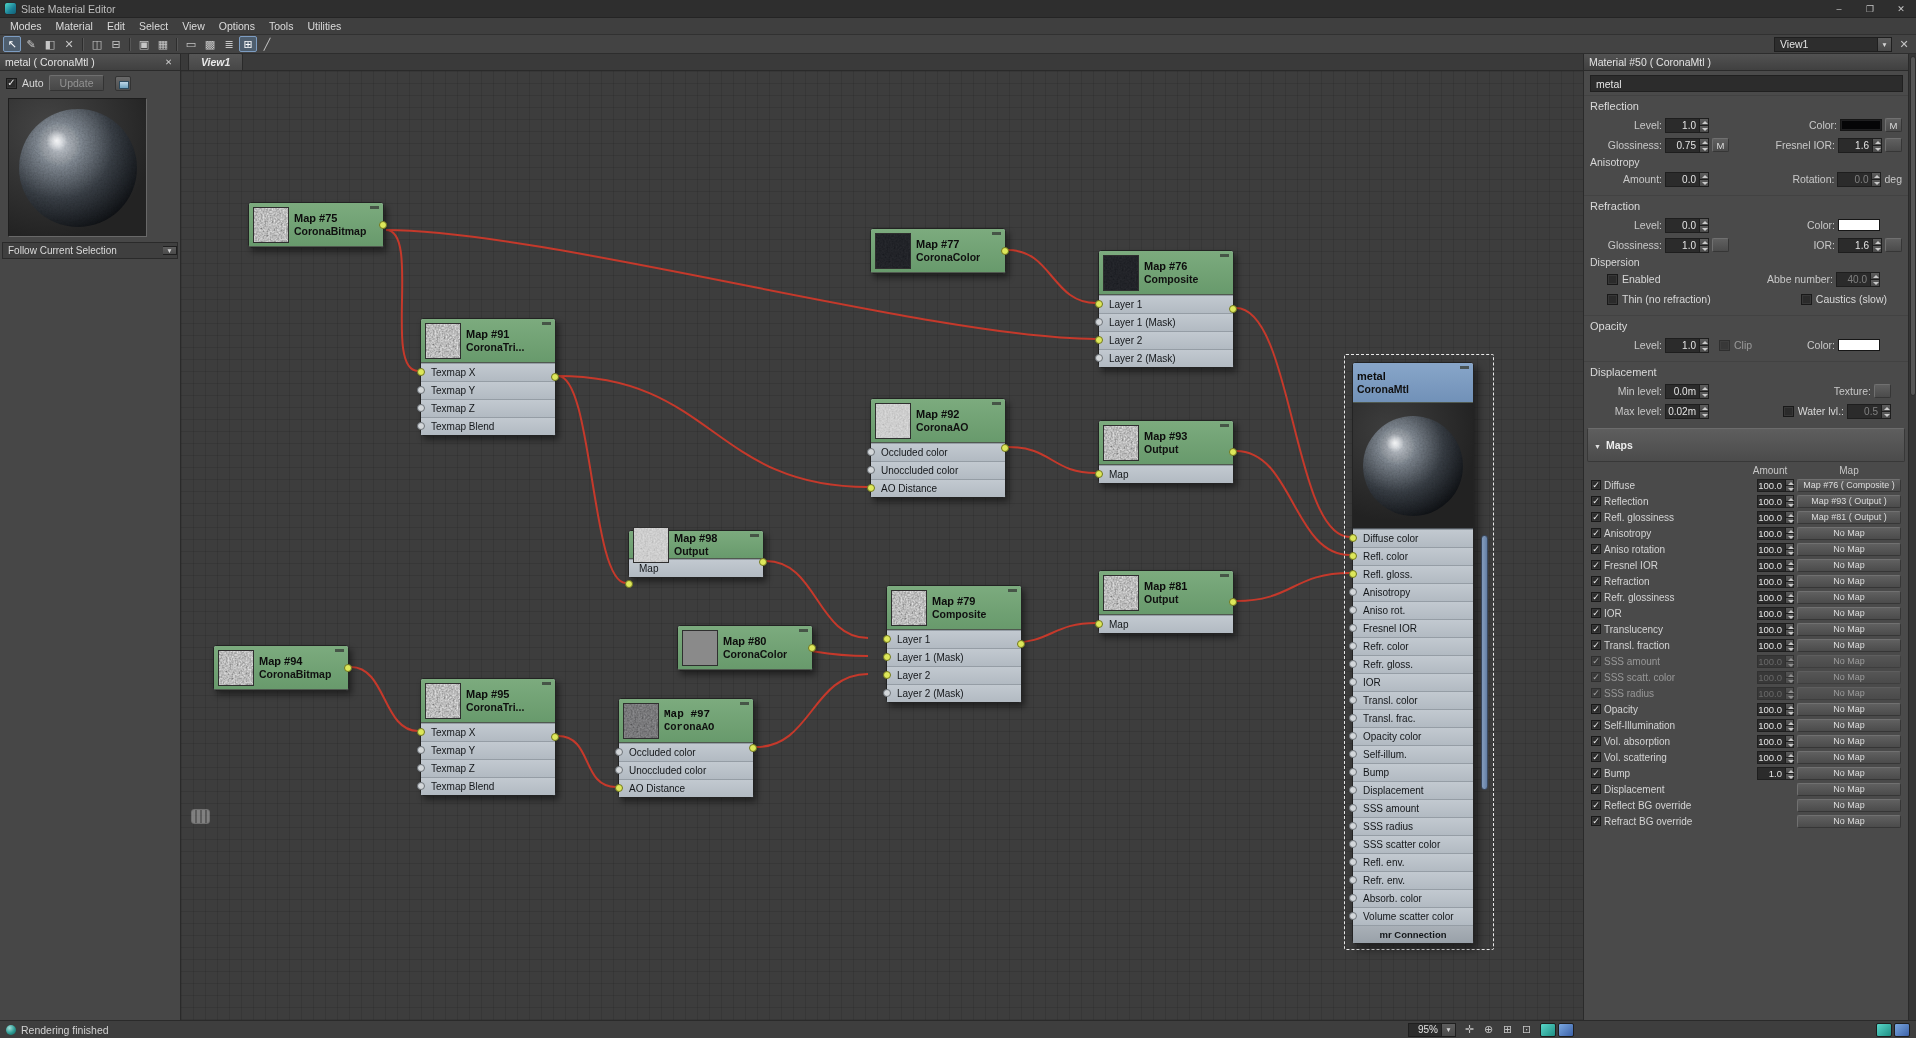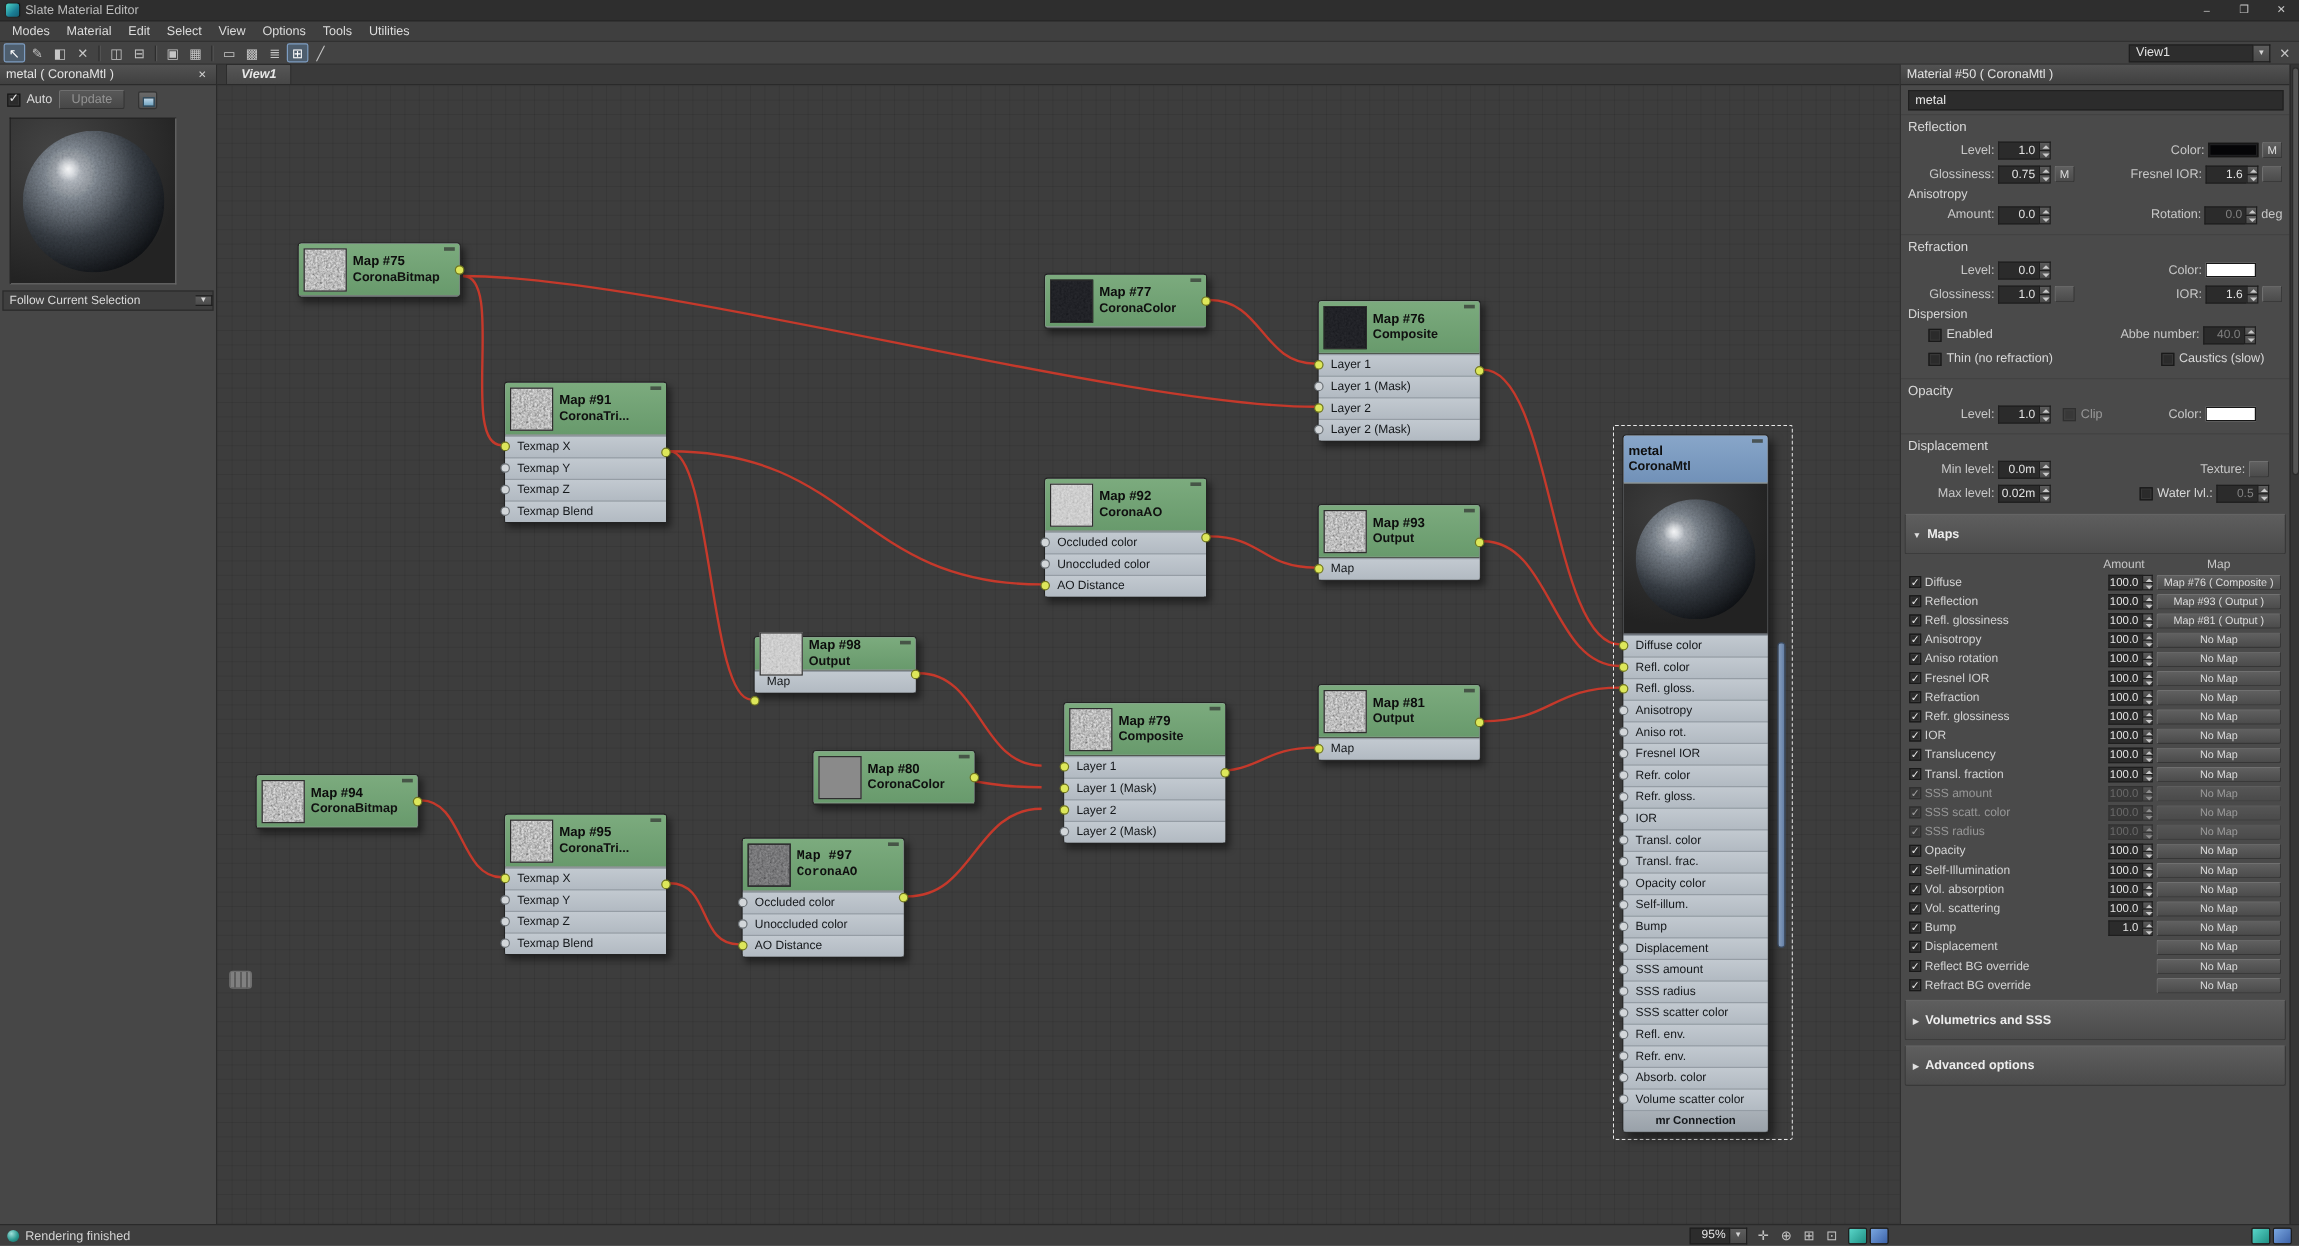--- a/index.html
+++ b/index.html
@@ -1104,30 +1104,20 @@
               <span class="spin-ph"></span>
               <span class="mbtn mapbtn">No Map</span>
             </div>
             <div class="mrow">
               <span class="chk on"></span>
               <span class="mlabel">Refract BG override</span>
               <span class="spin-ph"></span>
               <span class="mbtn mapbtn">No Map</span>
             </div>
           </div>
-        <div>
-            <div class="rollbar">
-              <span class="chev-r"></span>
-              <span>Volumetrics and SSS</span>
-            </div>
-            <div class="rollbar">
-              <span class="chev-r"></span>
-              <span>Advanced options</span>
-            </div>
-          </div>
       </div>
     </div>
 
     <div class="v-scrollbar">
       <div class="v-thumb"></div>
     </div>
 
   </div>
 
   <div class="statusbar">

